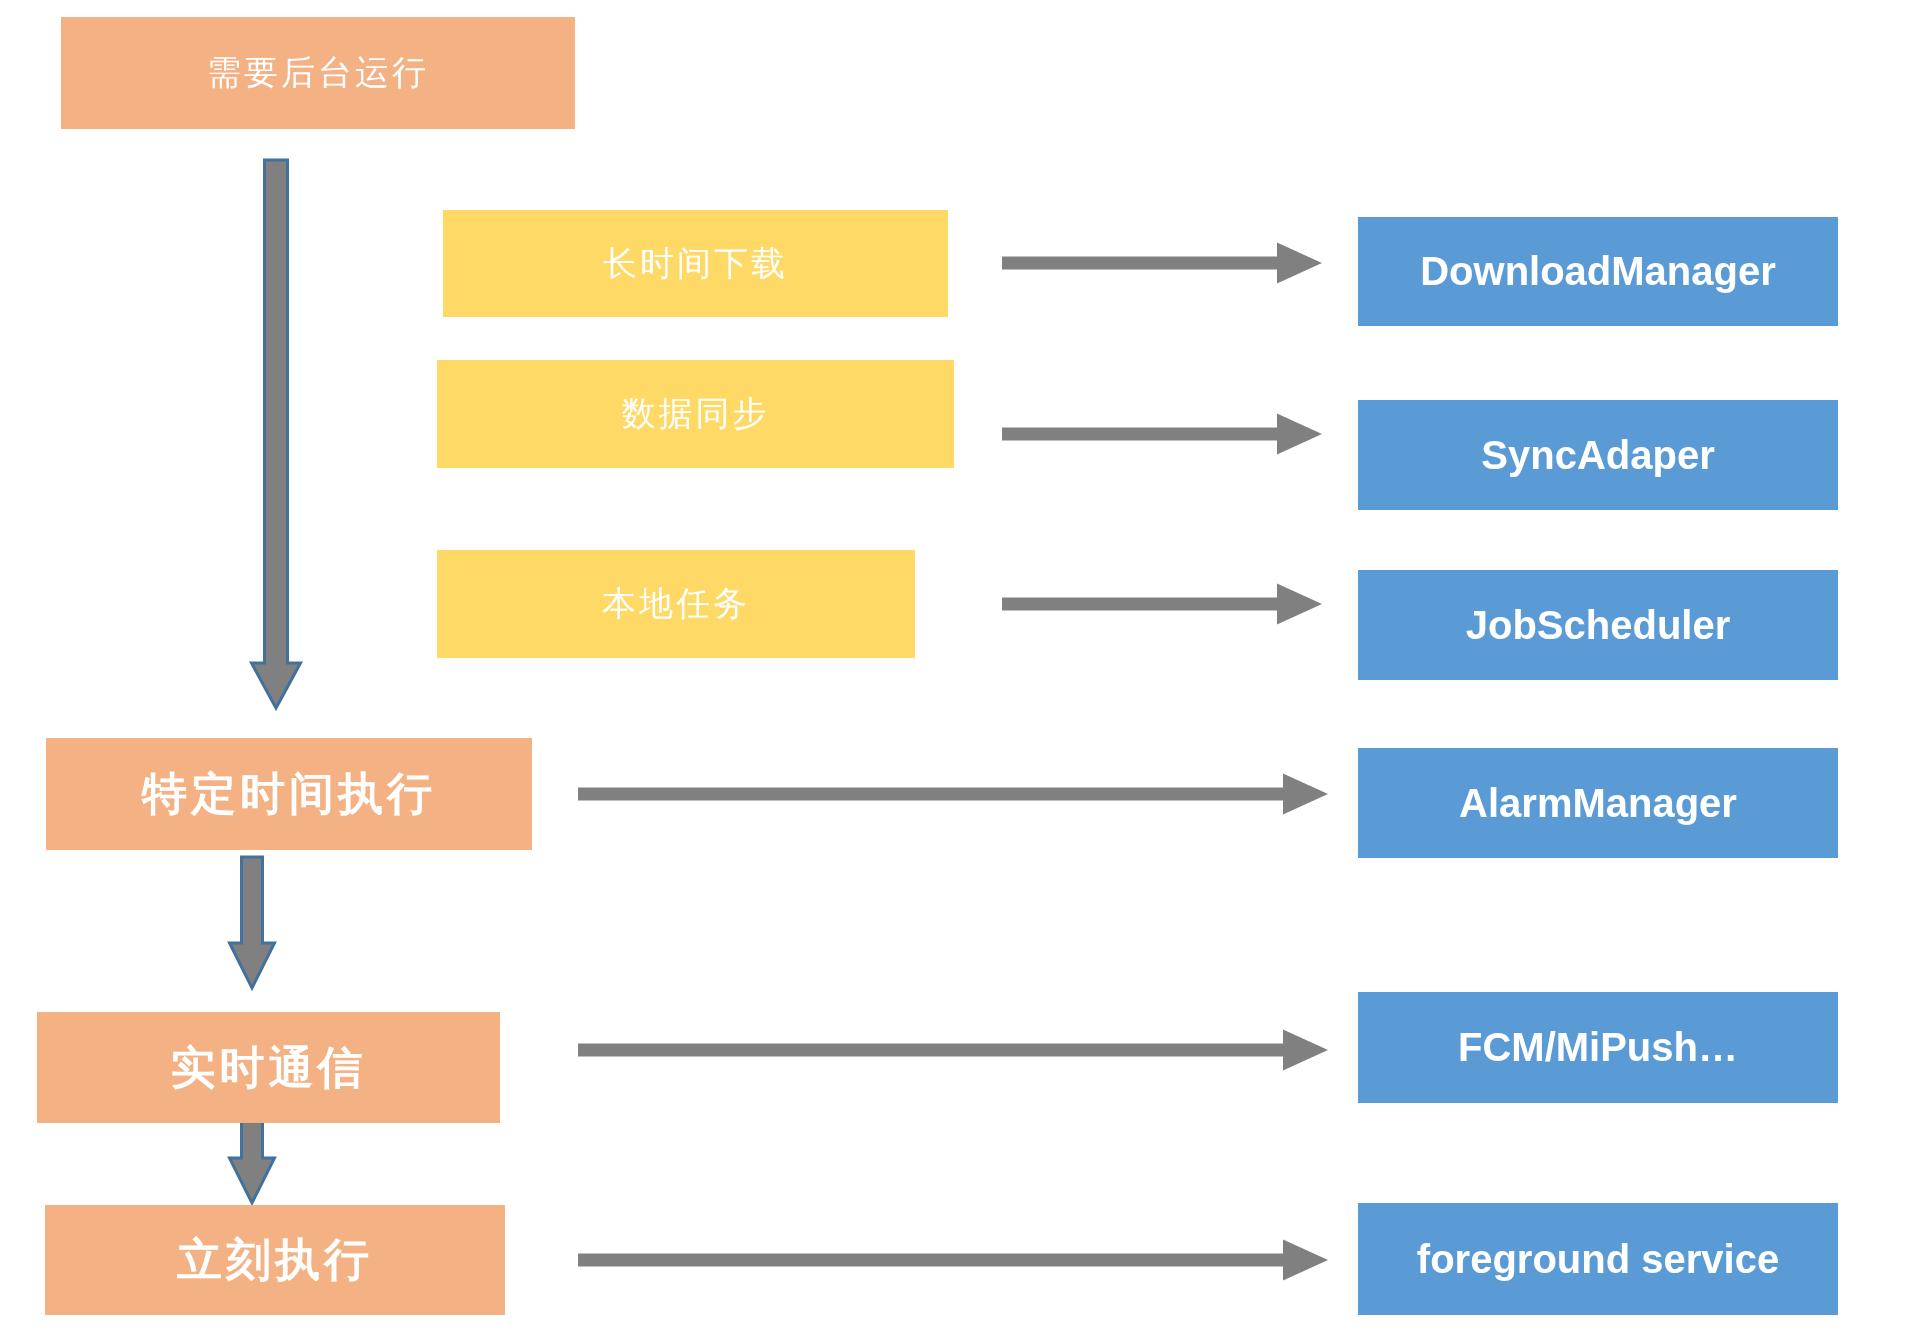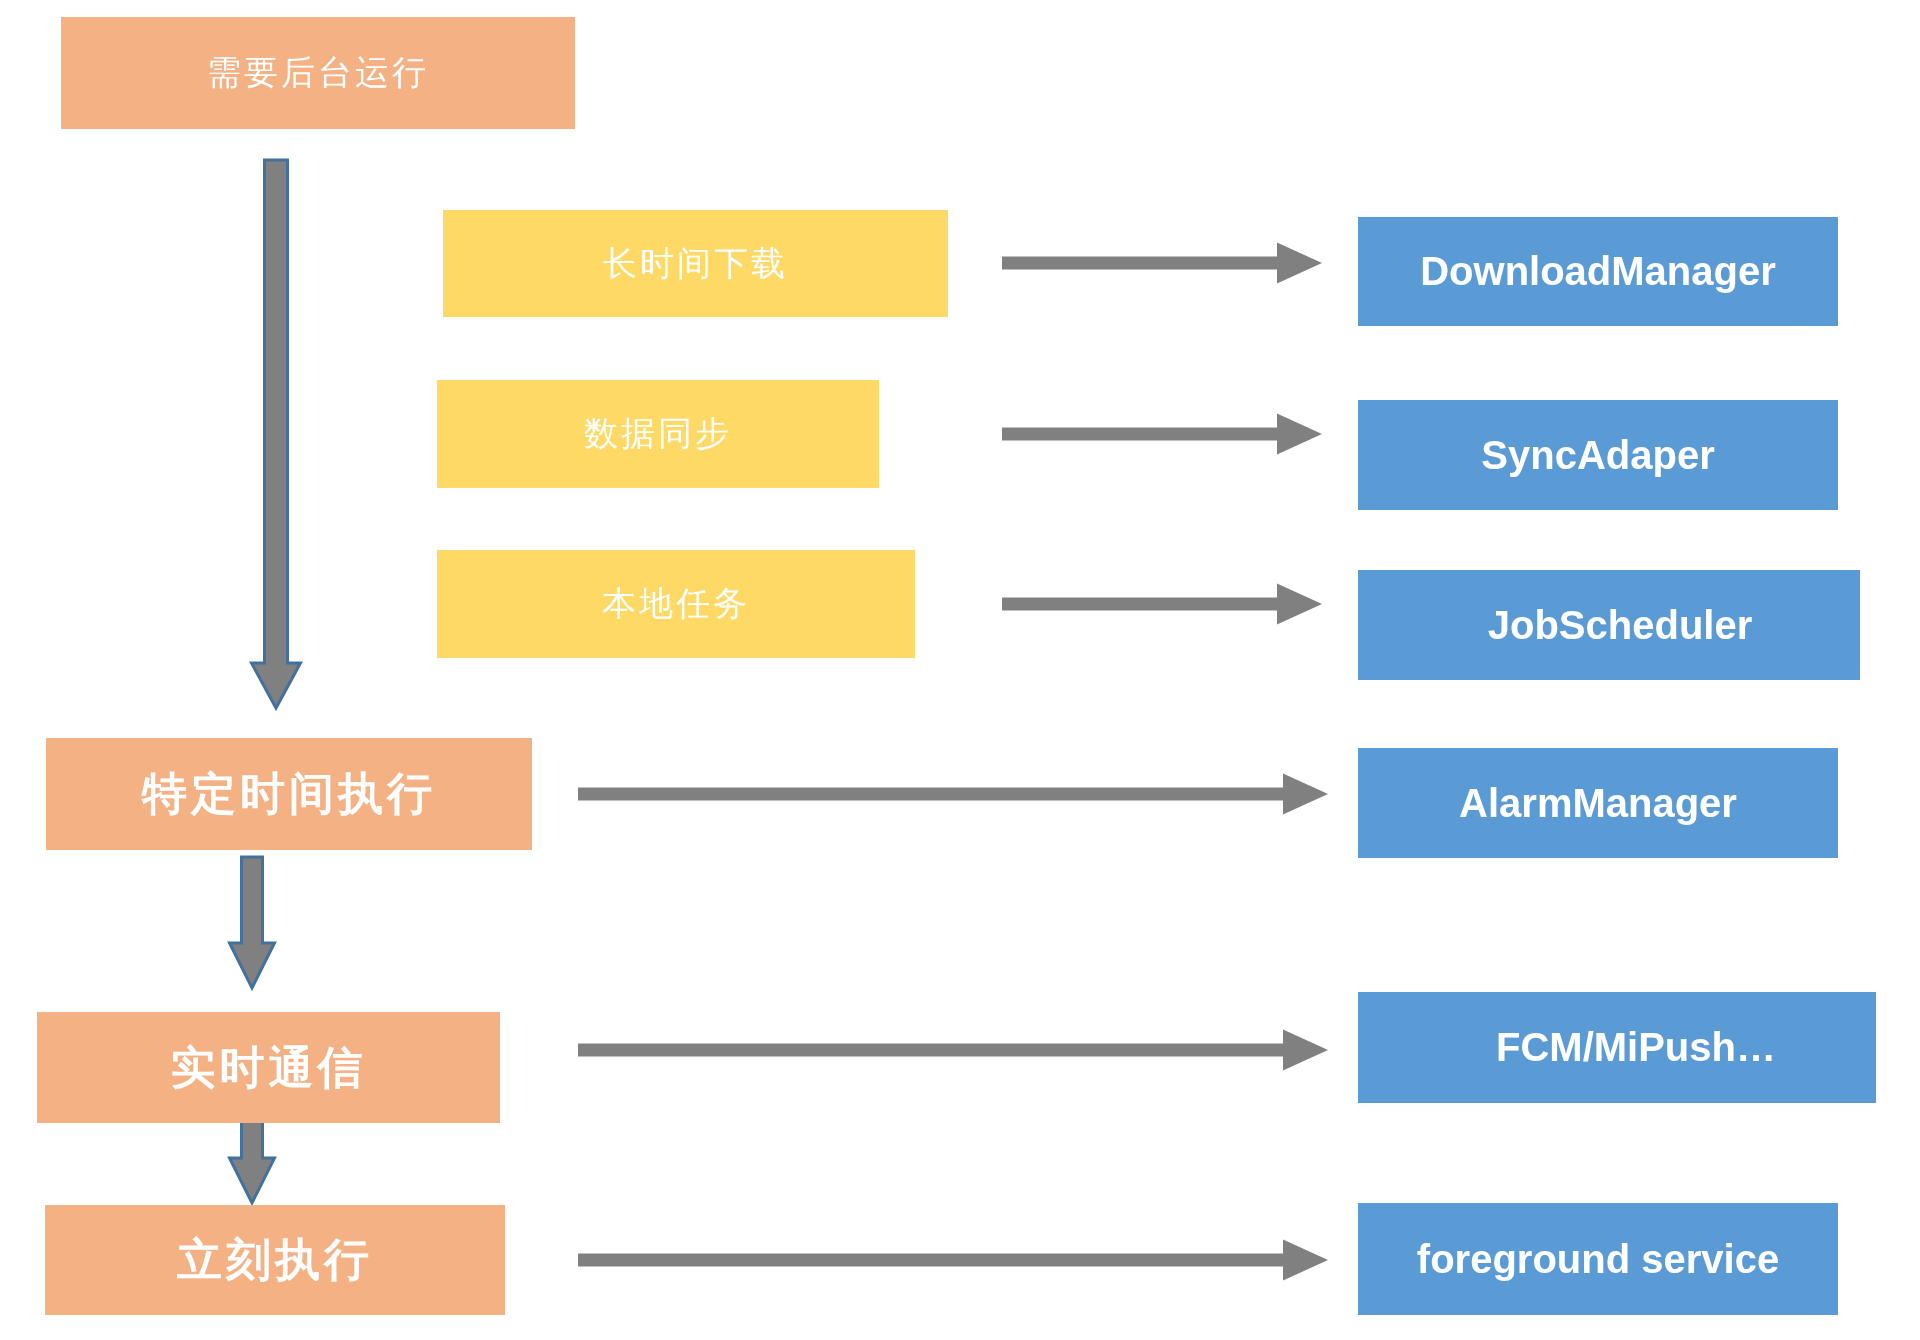--- a/index.html
+++ b/index.html
@@ -30,30 +30,30 @@
   }
   .orange { background: #F4B183; }
   .yellow { background: #FFD966; }
   .blue   { background: #5B9BD5; }
   .cn  { font-family: "DejaVu Serif", "Liberation Serif", serif; font-weight: 400; font-size: 34px; letter-spacing: 3px; }
   .cnb { font-family: "DejaVu Serif", "Liberation Serif", serif; font-weight: 700; font-size: 45px; letter-spacing: 4px; }
   .en  { font-family: "Liberation Sans", "DejaVu Sans", sans-serif; font-weight: 700; font-size: 40px; text-align: right; }
 
   #need-bg       { left: 61px;   top: 17px;   width: 514px; height: 112px; }
   #long-dl       { left: 443px;  top: 210px;  width: 505px; height: 107px; }
-  #data-sync     { left: 437px;  top: 380px;  width: 442px; height: 108px; }
+  #data-sync     { left: 437px;  top: 360px;  width: 517px; height: 108px; }
   #local-task    { left: 437px;  top: 550px;  width: 478px; height: 108px; }
   #specific-time { left: 46px;   top: 738px;  width: 486px; height: 112px; }
   #realtime      { left: 37px;   top: 1012px;  width: 463px; height: 111px; text-align: right; }
   #immediate     { left: 45px;   top: 1205px; width: 460px; height: 110px; }
   #dl-mgr        { left: 1358px; top: 217px;  width: 480px; height: 109px; }
   #sync-adp      { left: 1358px; top: 400px;  width: 480px; height: 110px; }
-  #job-sch       { left: 1358px; top: 570px;  width: 480px; height: 110px; padding-left: 22px; }
+  #job-sch       { left: 1358px; top: 570px;  width: 480px; height: 110px; }
   #alarm-mgr     { left: 1358px; top: 748px;  width: 480px; height: 110px; }
-  #fcm           { left: 1358px; top: 992px;  width: 480px; height: 111px; padding-left: 38px; }
+  #fcm           { left: 1358px; top: 992px;  width: 480px; height: 111px; }
   #fg-svc        { left: 1358px; top: 1203px; width: 480px; height: 112px; }
 </style>
 </head>
 <body>
 
 <div class="stage">
 
   <svg class="arrows" width="1920" height="1340" viewBox="0 0 1920 1340" xmlns="http://www.w3.org/2000/svg">
 
     <polygon class="v-arrow" points="264.5,160 287.5,160 287.5,663 300.5,663 276,708 251.5,663 264.5,663"></polygon>

